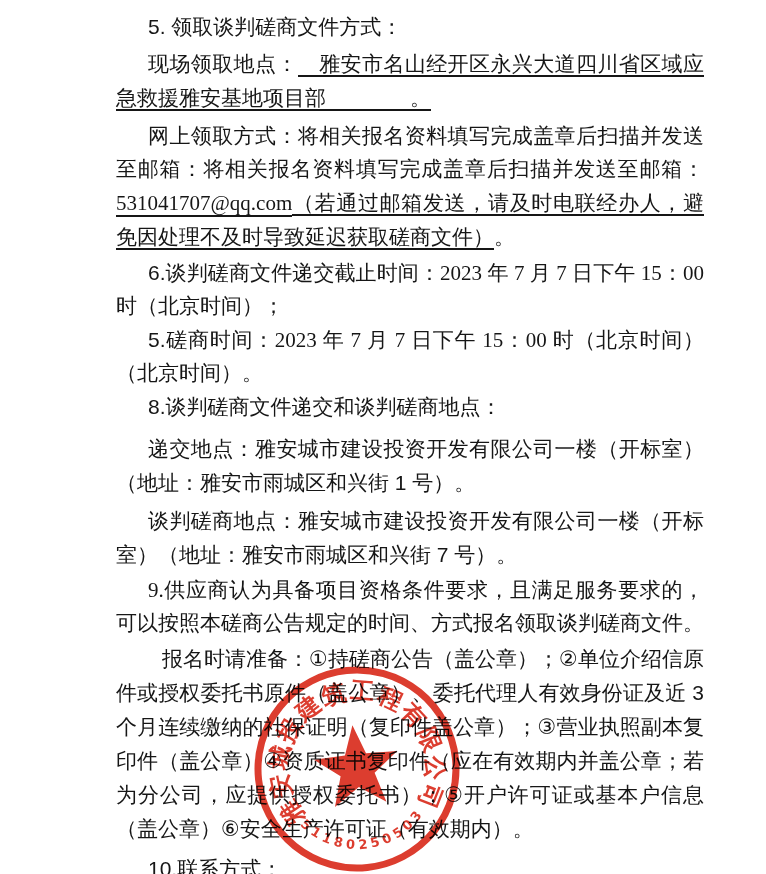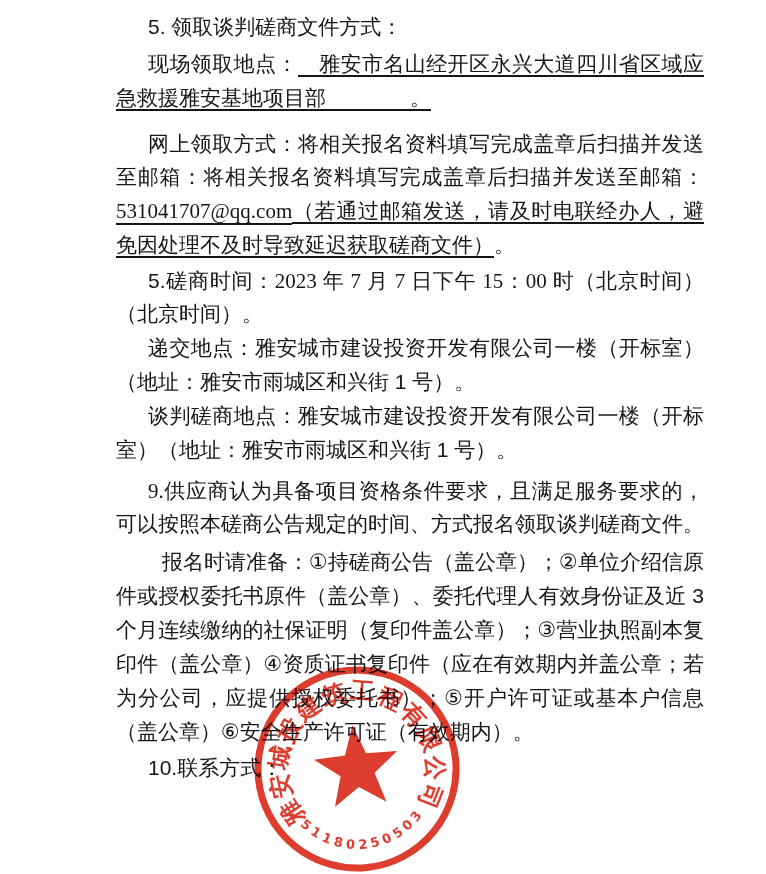--- a/index.html
+++ b/index.html
@@ -14,21 +14,21 @@
   #doc{
     padding:10px 62px 0 116px;
     font-size:21px;
     line-height:33px;
     text-align:justify;
   }
   #doc p.para{margin:0;text-indent:32px;}
   #doc p.indent-lg{text-indent:46px;}
   
   #doc p:nth-child(2){margin-top:3px;}
-  #doc p:nth-child(3){margin-top:12px;}
+  #doc p:nth-child(3){margin-top:4px;}
   #doc p:nth-child(4){margin-top:2px;}
   #doc p:nth-child(7){margin-top:8px;}
   #doc p:nth-child(8){margin-top:4px;}
   #doc p:nth-child(9){margin-top:2px;}
   #doc p:nth-child(10){margin-top:2px;}
   #doc p:nth-child(11){margin-top:6px;}
   #doc p:nth-child(12){margin-top:4px;}
   #doc p:nth-child(13){margin-top:4px;}
   #doc p:nth-child(14){margin-top:2px;}
   #doc p:nth-child(15){margin-top:4px;}
@@ -58,23 +58,25 @@
 </style>
 </head>
 <body style="background: rgb(255, 255, 255); color: rgb(22, 22, 22);">
 
 <div class="page">
 
   <div id="doc">
       <p class="para"><span class="b ">5. 领取谈判磋商文件方式：</span></p>
       <p class="para"><span class="b ">现场领取地点：</span><span class="b u">　雅安市名山经开区永兴大道四川省区域应急救援雅安基地项目部</span><span class="b u">　　　　。</span></p>
       <p class="para"><span class="b ">网上领取方式：</span><span class="">将相关报名资料填写完成盖章后扫描并发送至邮箱：将相关报名资料填写完成盖章后扫描并发送至邮箱：</span><span class="u">531041707@qq.com</span><span class="b u">（若通过邮箱发送，请及时电联经办人，避免因处理不及时导致延迟获取磋商文件）</span><span class="">。</span></p>
+      <p class="para"><span class="b ">6.谈判磋商文件递交截止时间：</span><span class="">2023 年 7 月 7 日下午 15：00 时（北京时间）；</span></p>
       <p class="para"><span class="b ">5.磋商时间：</span><span class="">2023 年 7 月 7 日下午 15：00 时（北京时间）（北京时间）。</span></p>
+      <p class="para"><span class="b ">8.谈判磋商文件递交和谈判磋商地点：</span></p>
       <p class="para"><span class="b ">递交地点：雅安城市建设投资开发有限公司一楼（开标室）（地址：雅安市雨城区和兴街 1 号）。</span></p>
-      <p class="para"><span class="b ">谈判磋商地点：雅安城市建设投资开发有限公司一楼（开标室）（地址：雅安市雨城区和兴街 1 号）。</span></p>
+      <p class="para"><span class="b ">谈判磋商地点：雅安城市建设投资开发有限公司一楼（开标室）（地址：雅安市雨城区和兴街 7 号）。</span></p>
       <p class="para"><span class="">9.供应商认为具备项目资格条件要求，且满足服务要求的，可以按照本磋商公告规定的时间、方式报名领取谈判磋商文件。</span></p>
       <p class="para indent-lg"><span class="b ">报名时请准备：①持磋商公告（盖公章）；②单位介绍信原件或授权委托书原件（盖公章）、委托代理人有效身份证及近 3 个月连续缴纳的社保证明（复印件盖公章）；③营业执照副本复印件（盖公章）④资质证书复印件（应在有效期内并盖公章；若为分公司，应提供授权委托书）；⑤开户许可证或基本户信息（盖公章）⑥安全生产许可证（有效期内）。</span></p>
       <p class="para"><span class="b ">10.联系方式：</span></p>
     </div>
 
   <div class="stamp-wrap" id="stamp" style="color: rgb(217, 44, 29);">
     <svg viewBox="-109 -109 218 218" xmlns="http://www.w3.org/2000/svg">
       <defs>
         <path id="nameArc" d="M -51.6,47.3 A 70 70 0 1 1 51.6,47.3" fill="none"></path>
         <path id="serialArc" d="M -72.5,33.8 A 80 80 0 0 0 72.5,33.8" fill="none"></path>

